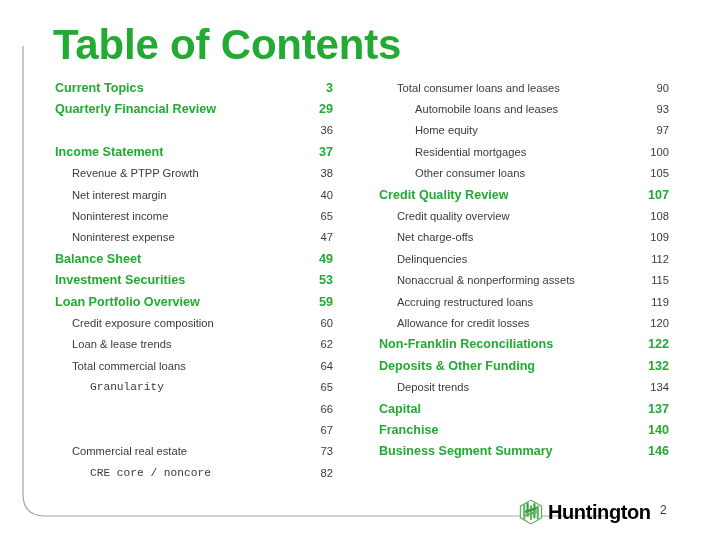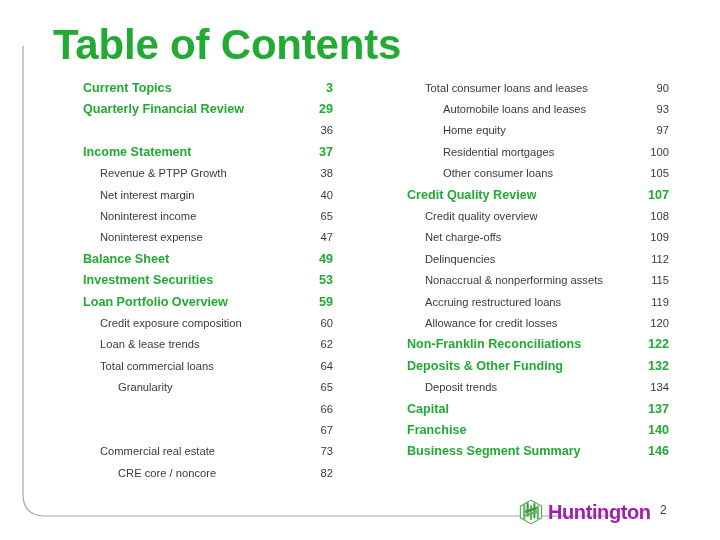--- a/index.html
+++ b/index.html
@@ -45,21 +45,20 @@
   }
   .toc-col.left  { left: 55px;  width: 278px; }
   .toc-col.right { left: 379px; width: 290px; }
 
   .toc-row {
     position: relative;
     height: 21.4px;
     display: flex;
     align-items: center;
     white-space: nowrap;
-    margin-left: 28px;
   }
   .toc-label {
     flex: 0 1 auto;
     overflow: hidden;
     text-overflow: clip;
   }
   .toc-num {
     position: absolute;
     right: 0;
     top: 0;
@@ -84,21 +83,21 @@
   .lvl-2 .toc-label,
   .lvl-2 .toc-num {
     font-size: 11.2px;
     font-weight: normal;
     color: #3b3b3b;
   }
 
   
   .toc-col.left  .lvl-0 .toc-label { padding-left: 0px; }
   .toc-col.left  .lvl-1 .toc-label { padding-left: 17px; }
-  .toc-col.left  .lvl-2 .toc-label { padding-left: 35px; }
+  .toc-col.left  .lvl-2 .toc-label { padding-left: 35px; font-family: Liberation Mono, monospace; }
   .toc-col.left  .toc-num { right: 0px; }
 
   
   .toc-col.right .lvl-0 .toc-label { padding-left: 0px; }
   .toc-col.right .lvl-1 .toc-label { padding-left: 18px; }
   .toc-col.right .lvl-2 .toc-label { padding-left: 36px; }
   .toc-col.right .toc-num { right: 0px; }
 
   
   .footer-logo {
@@ -107,21 +106,21 @@
     top: 498px;
     display: flex;
     align-items: center;
     height: 28px;
   }
   .logo-mark { width: 26px; height: 26px; display: block; }
   .logo-word {
     margin-left: 4px;
     font-size: 20px;
     font-weight: bold;
-    color: #a21caf;
+    color: #000000;
     letter-spacing: -0.4px;
     font-family: "Liberation Sans", sans-serif;
   }
   .footer-pagenum {
     position: absolute;
     left: 660px;
     top: 503px;
     font-size: 12px;
     color: #3b3b3b;
   }

